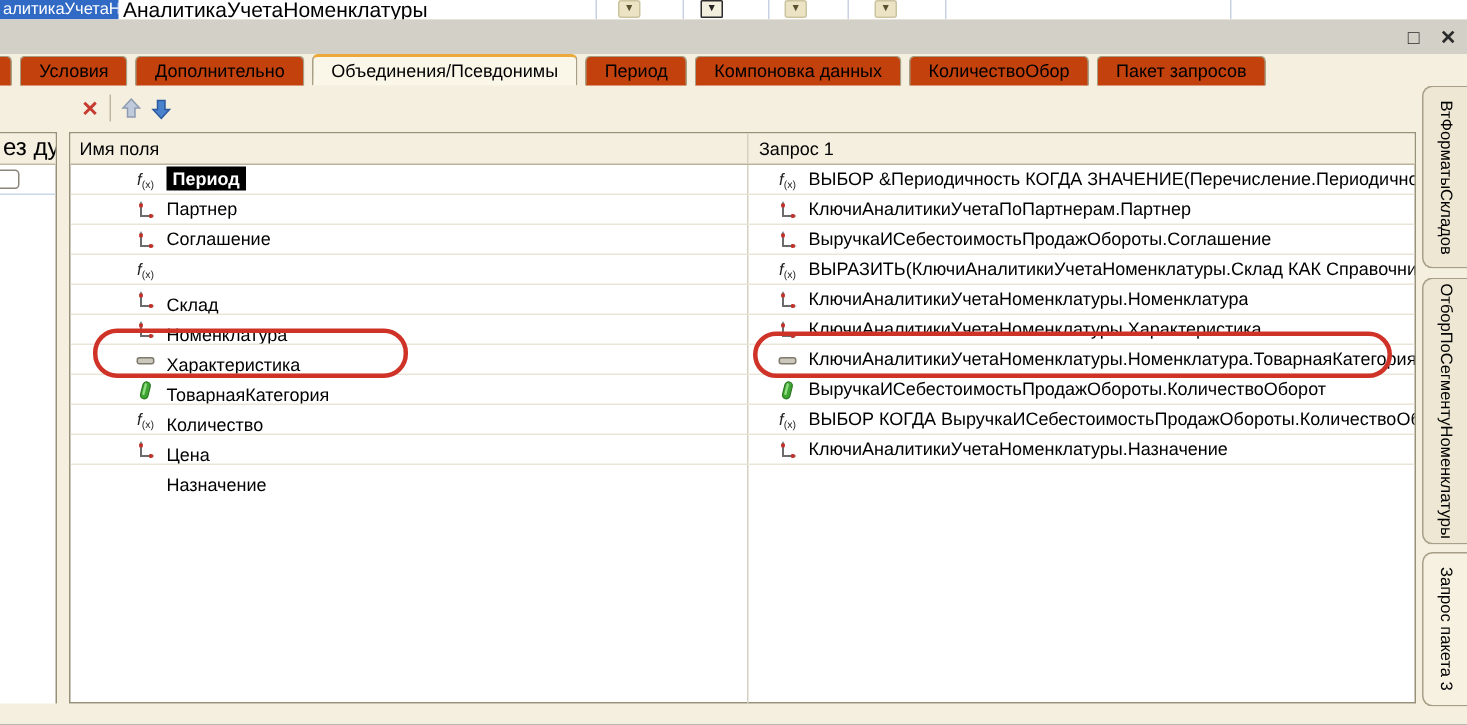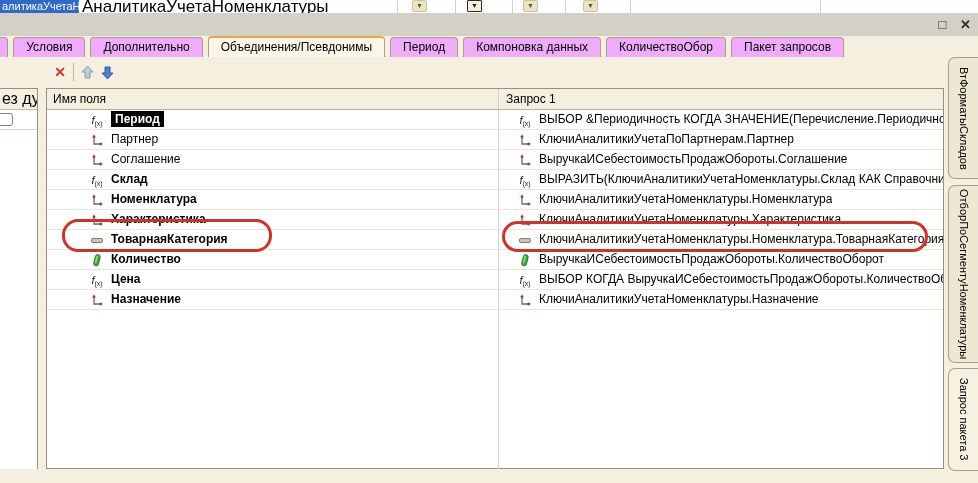--- a/index.html
+++ b/index.html
@@ -6,32 +6,32 @@
   html,body { background:#888; }
   .screen{
     position:relative; width:978px; height:483px; overflow:hidden;
     background:#F4EFDE; font-family:"Liberation Sans", sans-serif;
     font-size:12px; color:#000;
   }
   
   .top-strip{ position:absolute; left:0; top:0; width:978px; height:13px; background:#fff; overflow:hidden; }
   .ts-cell-sel{ position:absolute; left:0; top:0; width:79px; height:13px; background:#316AC5; color:#fff;
     font-size:11px; line-height:13px; padding-left:2px; white-space:nowrap; overflow:hidden; }
-  .ts-cell-txt{ position:absolute; left:82px; top:0; height:13px; font-size:17px; line-height:13px; white-space:nowrap; }
+  .ts-cell-txt{ position:absolute; left:82px; top:0; height:13px; font-size:14px; line-height:13px; white-space:nowrap; }
   .ts-vline{ position:absolute; top:0; width:1px; height:13px; background:#C9D2E2; }
   .ts-btn{ position:absolute; top:0px; width:15px; height:12px; background:#EBE3C3; border:1px solid #CBC49F;
     border-radius:2px; font-size:7px; line-height:10px; text-align:center; color:#5a5130; }
   .ts-btn.boxed{ background:#F2EFDF; border:1px solid #2b2b2b; border-radius:1px; color:#222; }
   
   .titlebar{ position:absolute; left:0; top:13px; width:978px; height:23px; background:#D3D0C7; }
   .win-btn{ position:absolute; top:16px; width:17px; height:17px; text-align:center; line-height:17px;
     font-size:13px; font-weight:bold; color:#2b2b2b; cursor:default; }
   
   .tabbar{ position:absolute; left:0; top:36px; width:978px; height:21px; display:flex; align-items:flex-end; }
-  .tab{ height:20px; line-height:19px; padding:0 12px; margin-right:5px; background:#f0abfc;
+  .tab{ height:20px; line-height:19px; padding:0 12px; margin-right:5px; background:#c2410c;
     border:1px solid #A89F85; border-bottom:none; border-radius:4px 4px 0 0; white-space:nowrap; }
   .tab.first{ margin-left:-30px; }
   .tab.active{ height:21px; background:#FAF6E8; border-top:2px solid #EBA93B; font-weight:normal; }
   
   .toolbar{ position:absolute; left:50px; top:60px; height:24px; display:flex; align-items:center; }
   .tool{ width:20px; height:20px; display:flex; align-items:center; justify-content:center; }
   .x-glyph{ color:#C63A30; font-size:14px; font-weight:bold; }
   .tool-sep{ width:1px; height:18px; background:#BDB7A2; margin:0 3px; }
   
   .left-panel{ position:absolute; left:0; top:88px; width:38px; height:381px; background:#fff;
@@ -47,21 +47,21 @@
   .mt-header{ position:relative; height:21px; background:#F4EFDE; border-bottom:1px solid #B9B39E; }
   .mt-h1{ position:absolute; left:6px; top:0; line-height:20px; }
   .mt-h2{ position:absolute; left:459px; top:0; line-height:20px; }
   .mt-vline{ position:absolute; left:451px; top:0; width:1px; height:100%; background:#D5D1C0; }
   .mt-body{ position:relative; height:359px; overflow:hidden; }
   .row{ position:relative; height:20px; border-bottom:1px solid #E9E5D7; }
   .cell-icon{ position:absolute; top:2px; width:16px; height:16px; display:flex; align-items:center; justify-content:center; }
   .f-icon{ left:42px; } .q-icon{ left:470px; }
   .f-text{ position:absolute; left:64px; top:0; line-height:19px; white-space:nowrap; }
   .q-text{ position:absolute; left:492px; top:0; line-height:19px; white-space:nowrap; max-width:450px; overflow:hidden; }
-  .bold{ font-weight:bold; }
+  .bold{ font-weight:normal;margin-top:24px; }
   .sel-box{ background:#000000; color:#fff; font-weight:bold; padding:1px 4px; }
   
   .ic-fx{ font-size:11px; font-style:italic; color:#1d1d1d; white-space:nowrap; }
   .ic-fx small{ font-size:7px; font-style:normal; vertical-align:-2px; }
   .ic-minus{ width:12px; height:5px; background:#CBC7BA; border:1px solid #7E7A6D; border-radius:2px; }
   
   .red-oval{ position:absolute; border:3px solid #CF3227; border-radius:16px; pointer-events:none; }
   .oval-left{ left:62px; top:219px; width:210px; height:33px; }
   .oval-right{ left:502px; top:221px; width:426px; height:31px; }
   

